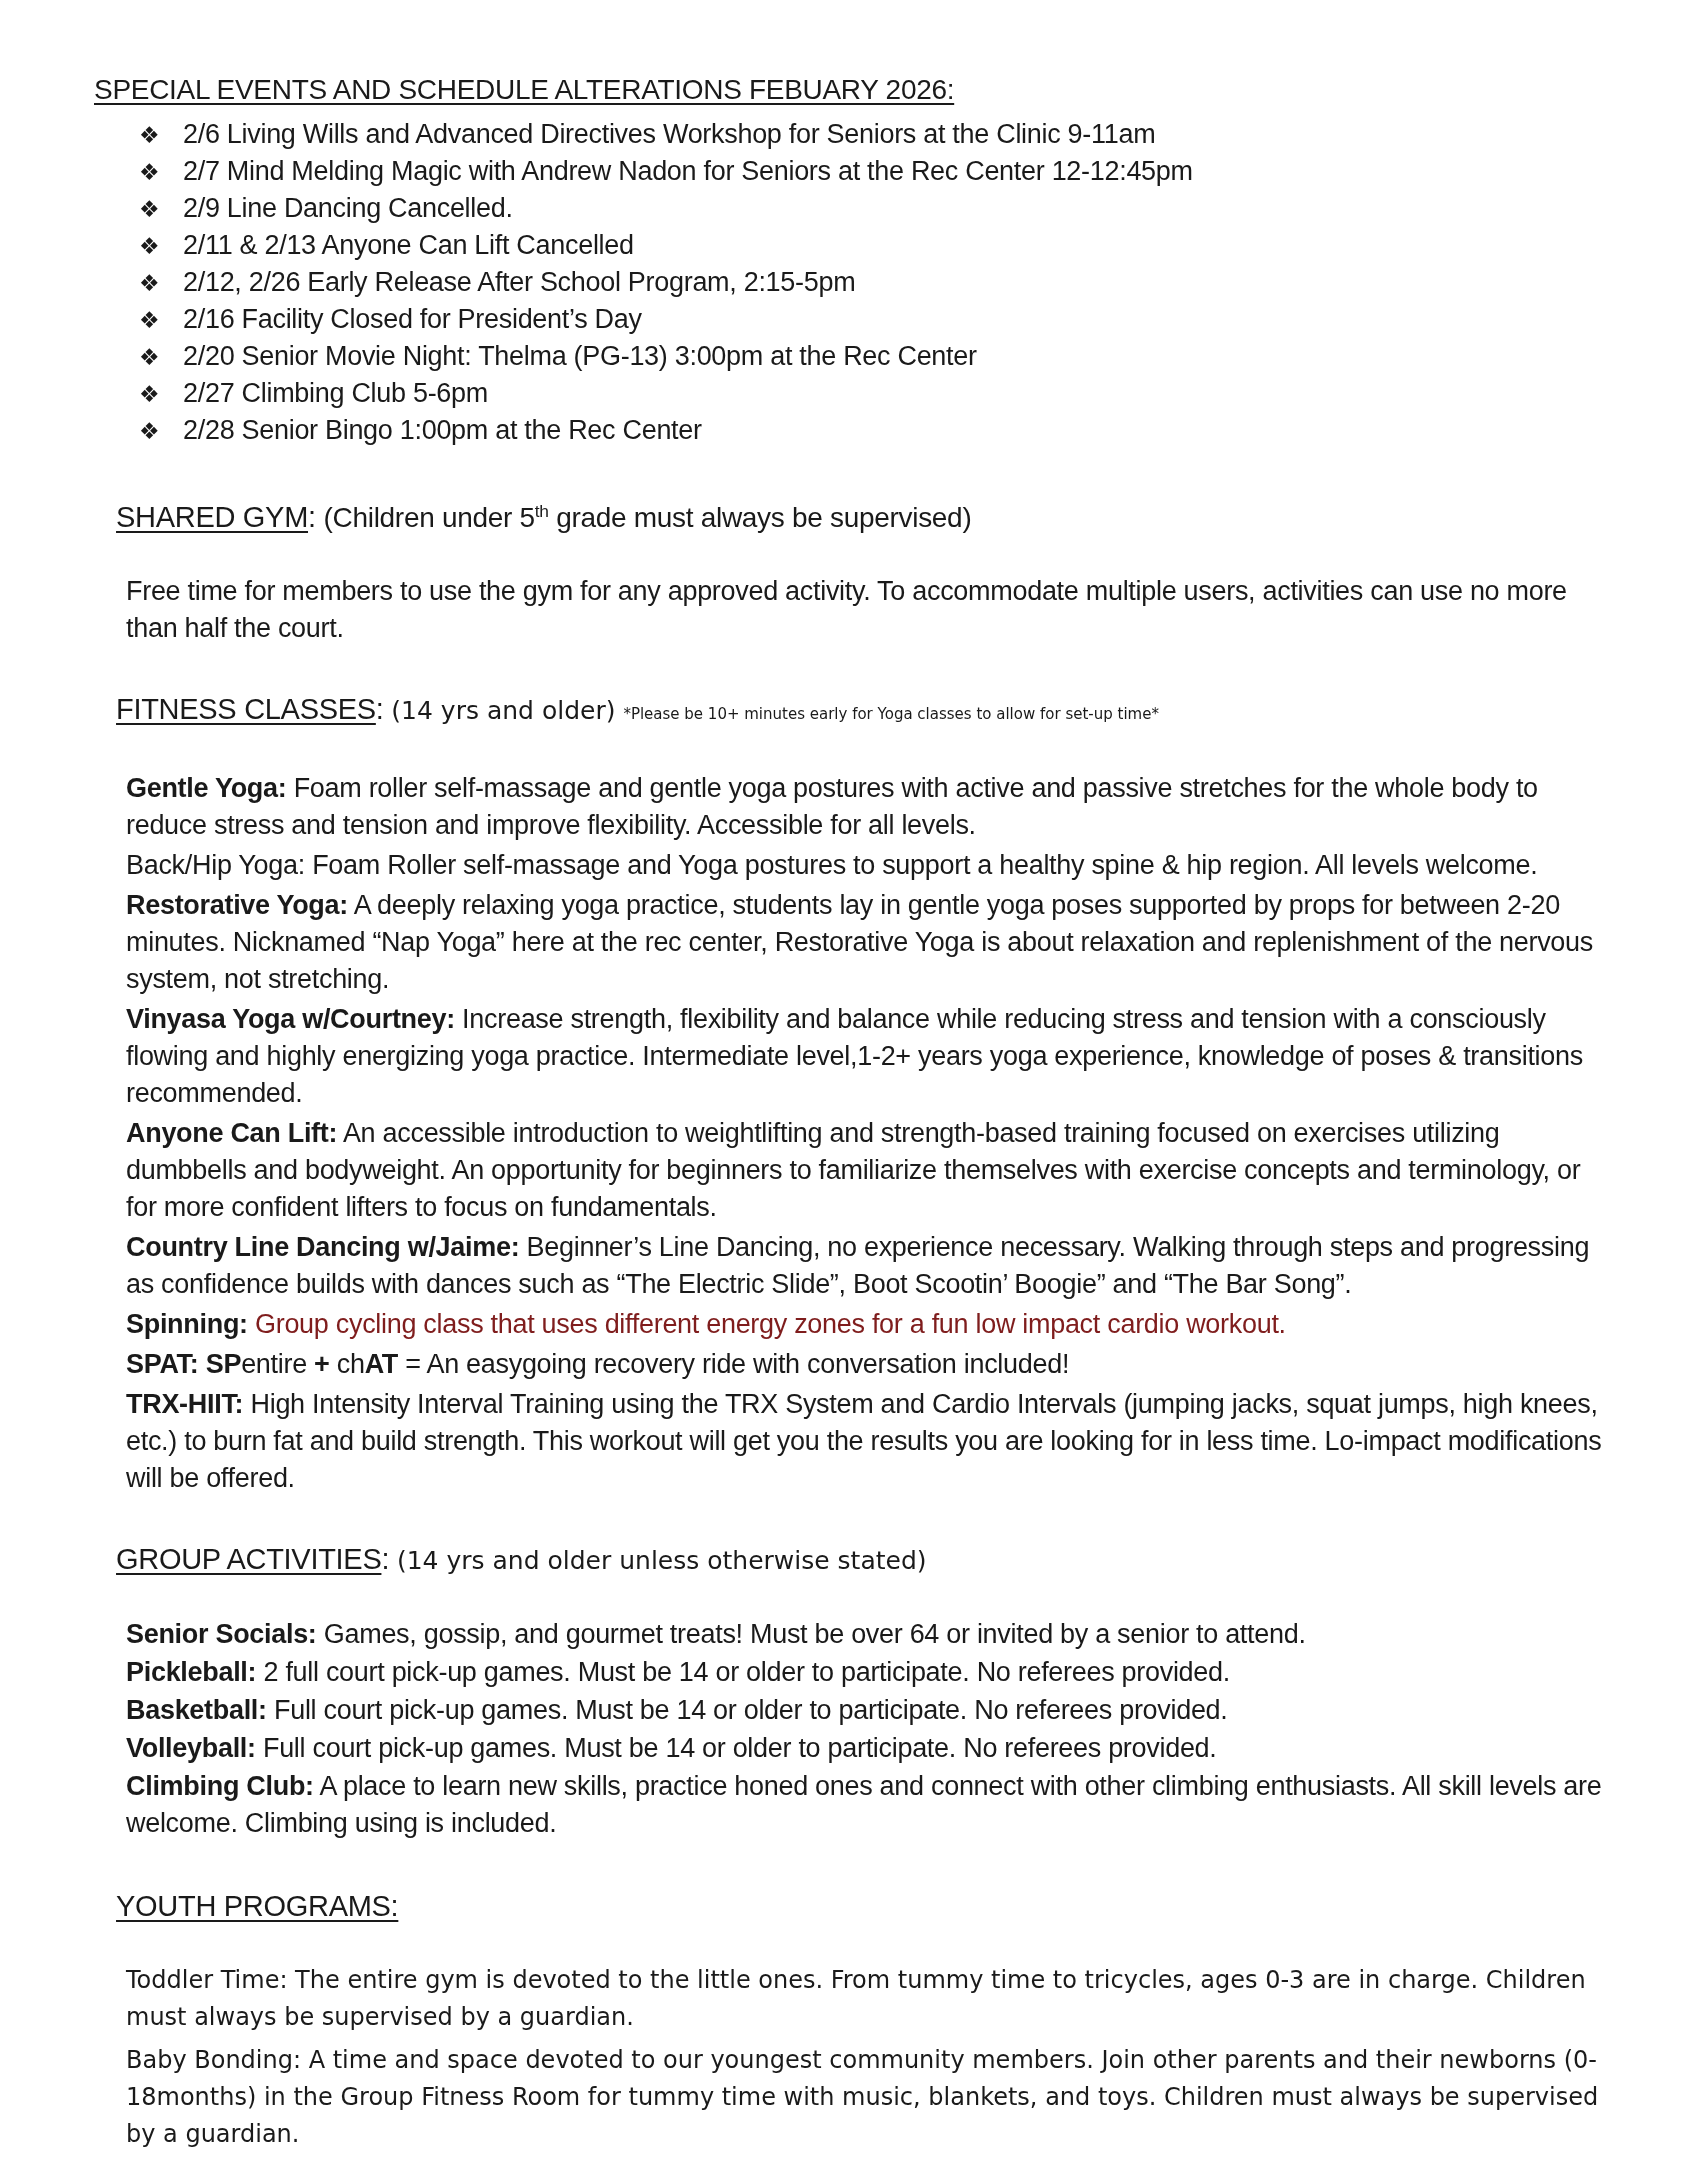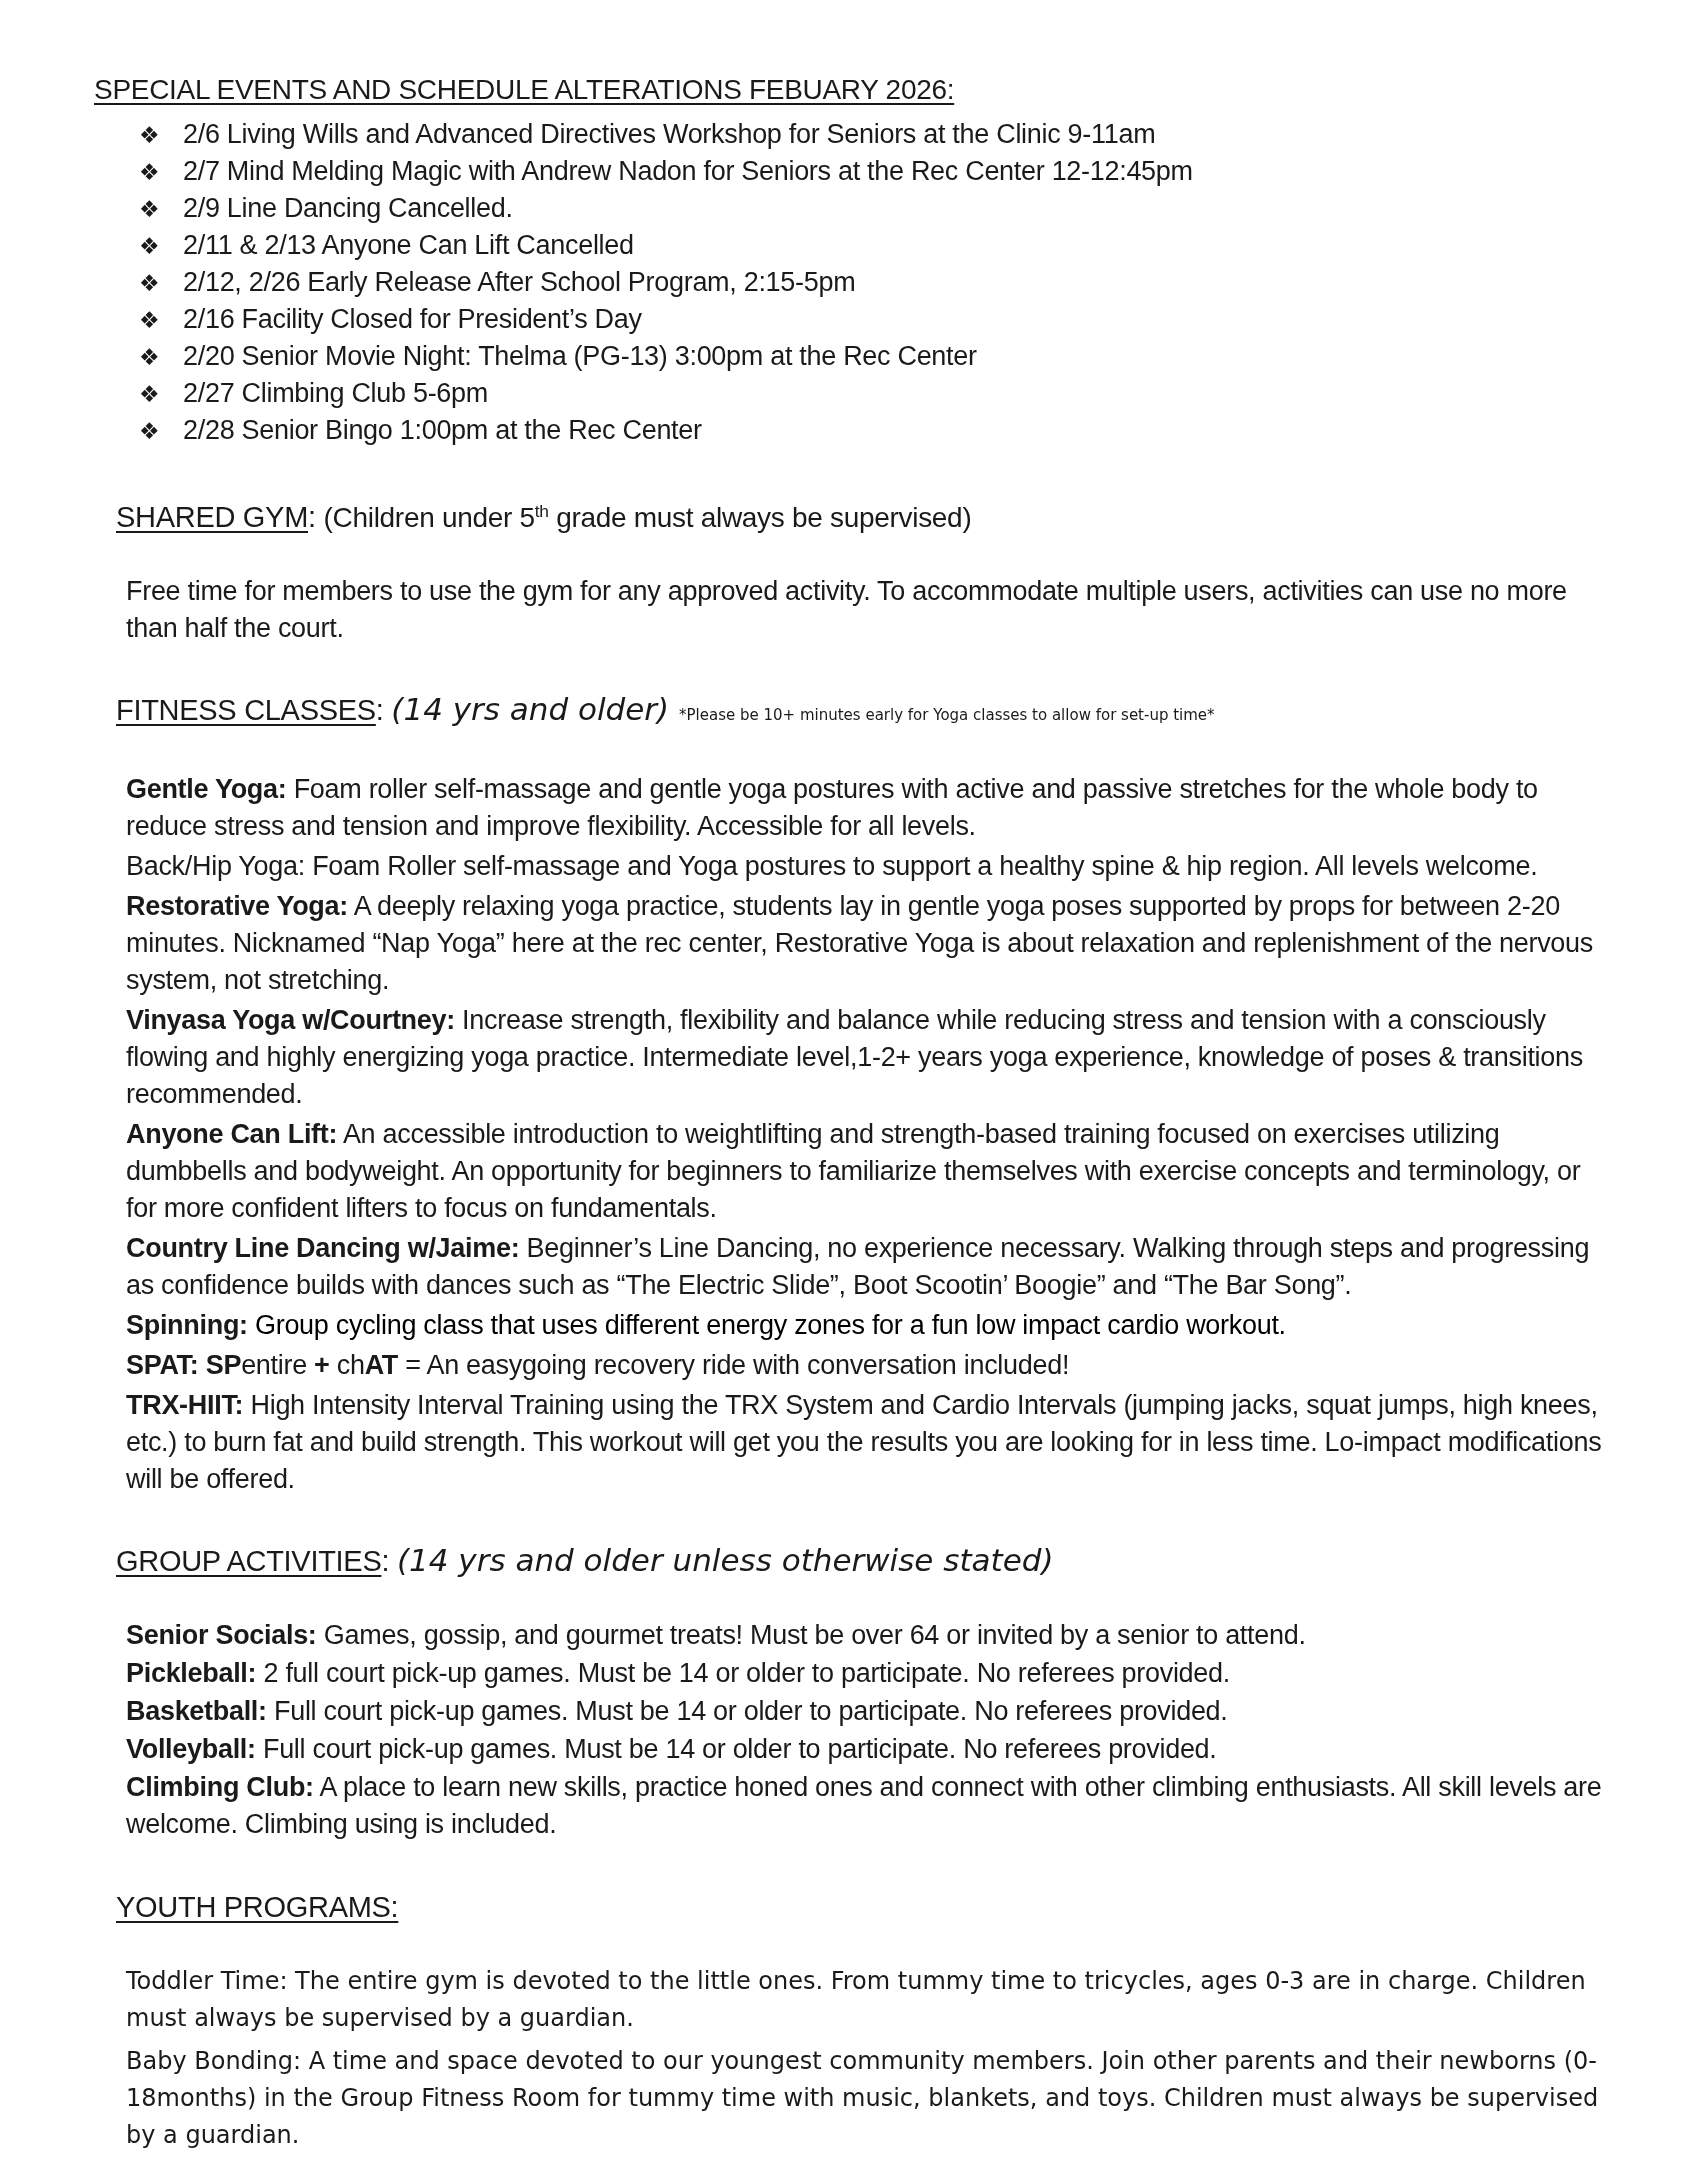--- a/index.html
+++ b/index.html
@@ -46,34 +46,34 @@
   }
 
   .heading-line {
     font-size: 29px;
     line-height: 37px;
     margin: 7px 74px 0 77px;
     white-space: pre-wrap;
   }
   .heading-line.tight { margin-top: 9px; }
   .note-cond { font-size: 28px; }
-  .age-note  { font-size: 31px; font-style: italic; }
+  .age-note  { font-size: 25px; }
   .setup-note{ font-size: 15px; }
 
   .para {
     font-size: 27px;
     line-height: 37px;
     margin: 0 74px 3px 126px;
   }
   .para.wide { font-size: 24px; line-height: 37px; margin-bottom: 6px; }
   .para.single { margin-bottom: 1px; }
   .para.last { margin-bottom: 0; }
 
   .justify { text-align: justify; text-align-last: left; }
-  .gray { color: #000000; }
+  .gray { color: #7f1d1d; }
   b { font-weight: 700; }
   sup { font-size: 0.62em; }
 </style>
 </head>
 <body>
 
 <div class="doc">
 
   <p class="title cond u">SPECIAL EVENTS AND SCHEDULE ALTERATIONS FEBUARY 2026:</p>
 

